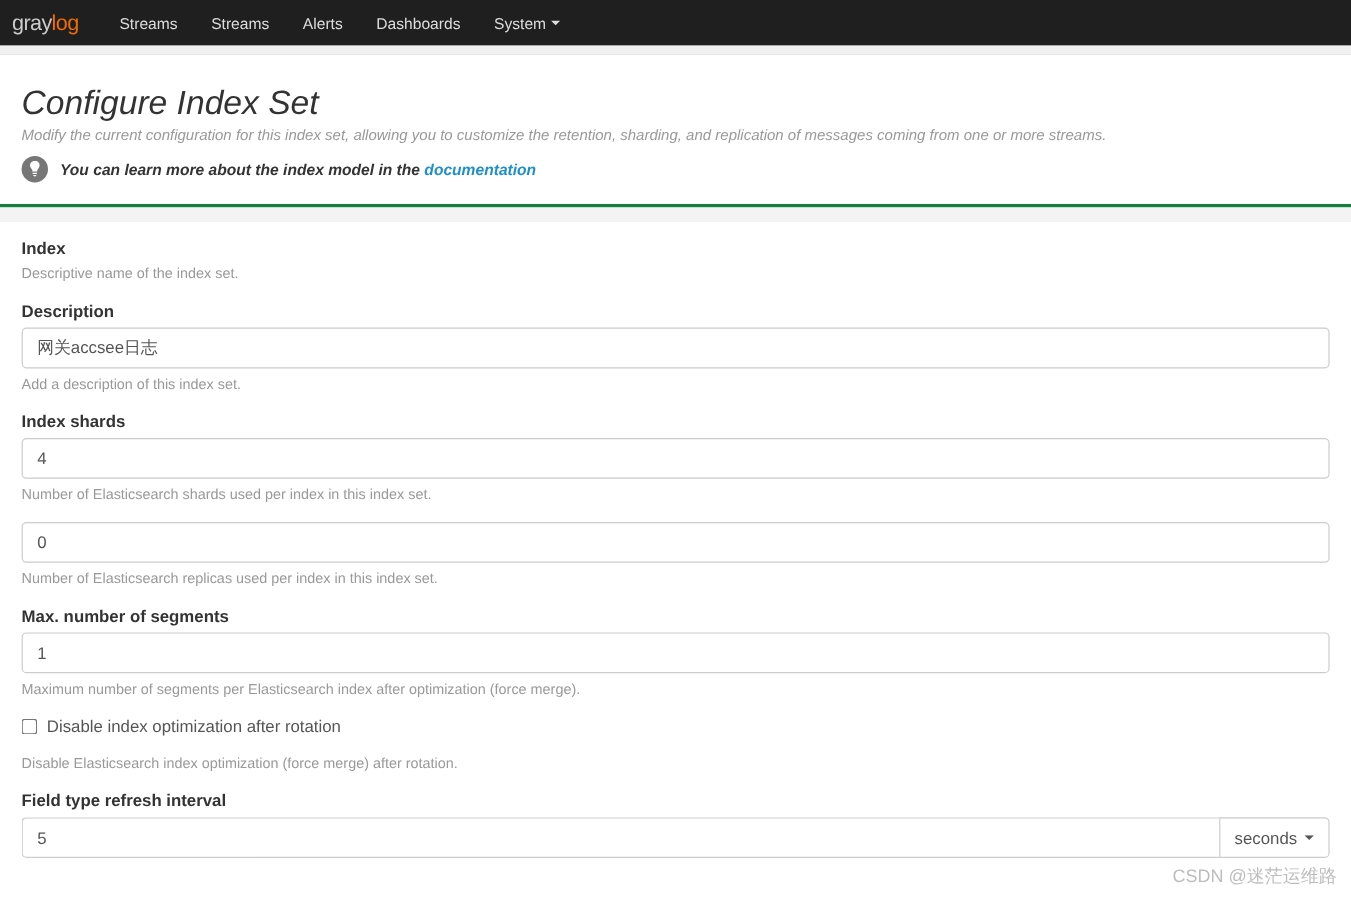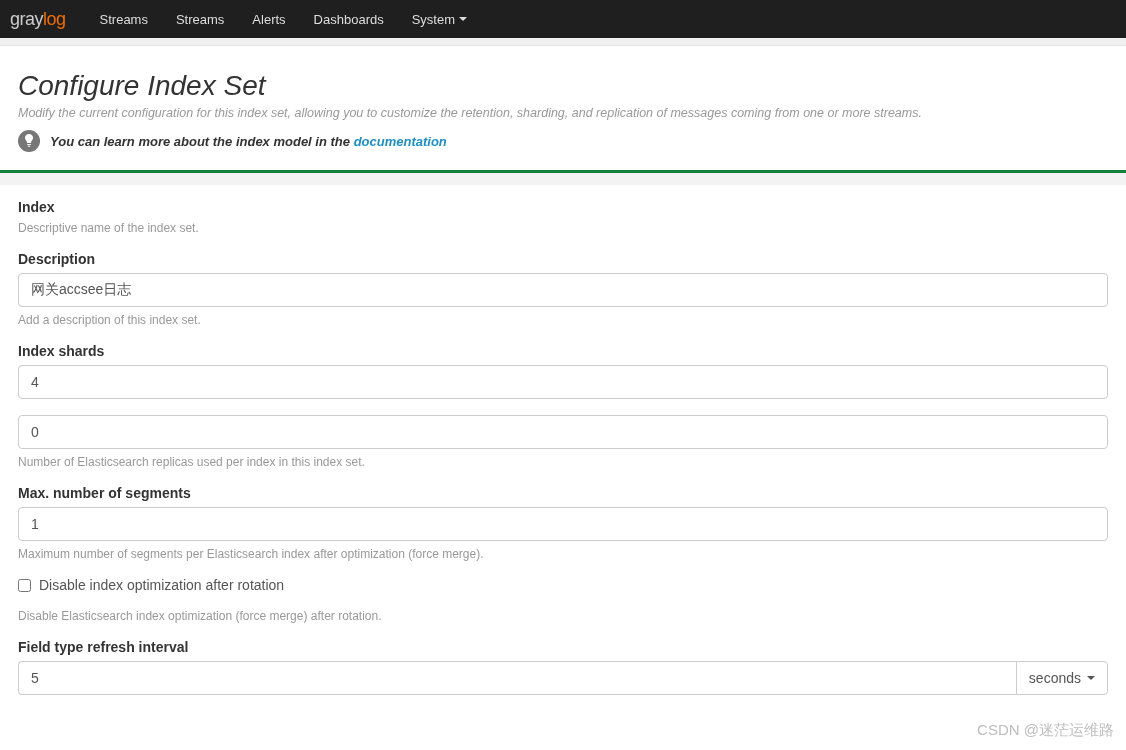--- a/index.html
+++ b/index.html
@@ -76,20 +76,21 @@
 
   <div class="form-group">
     <label class="form-label">Description</label>
     <input type="text" class="form-control" value="网关accsee日志" style="">
     <div class="help-text">Add a description of this index set.</div>
   </div>
 
   <div class="form-group">
     <label class="form-label">Index shards</label>
     <input type="text" class="form-control" value="4" style="">
+    <div class="help-text">Number of Elasticsearch shards used per index in this index set.</div>
   </div>
 
   <div class="form-group">
     <input type="text" class="form-control" value="0" style="">
     <div class="help-text">Number of Elasticsearch replicas used per index in this index set.</div>
   </div>
 
   <div class="form-group">
     <label class="form-label">Max. number of segments</label>
     <input type="text" class="form-control" value="1" style="">

